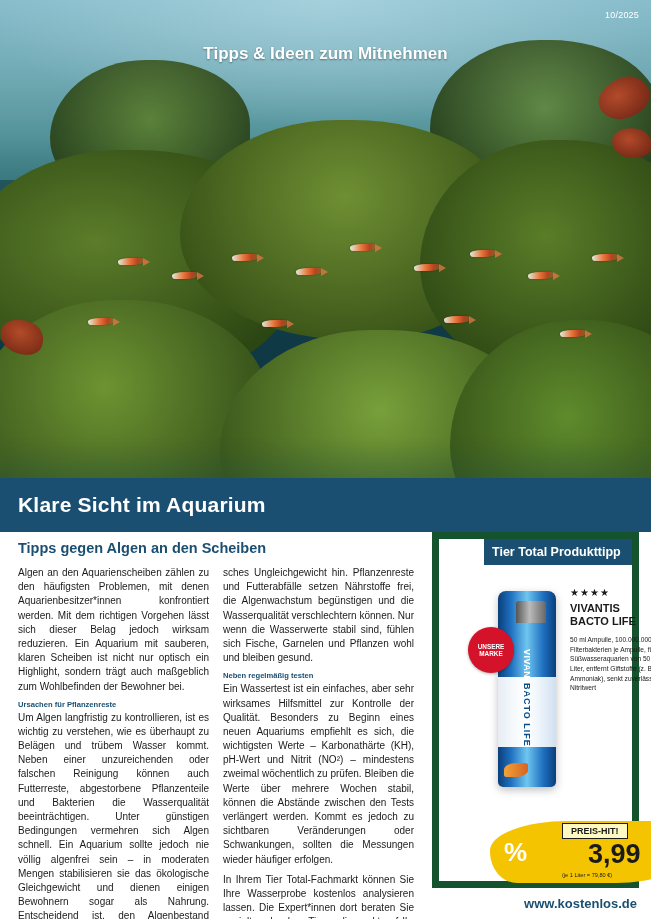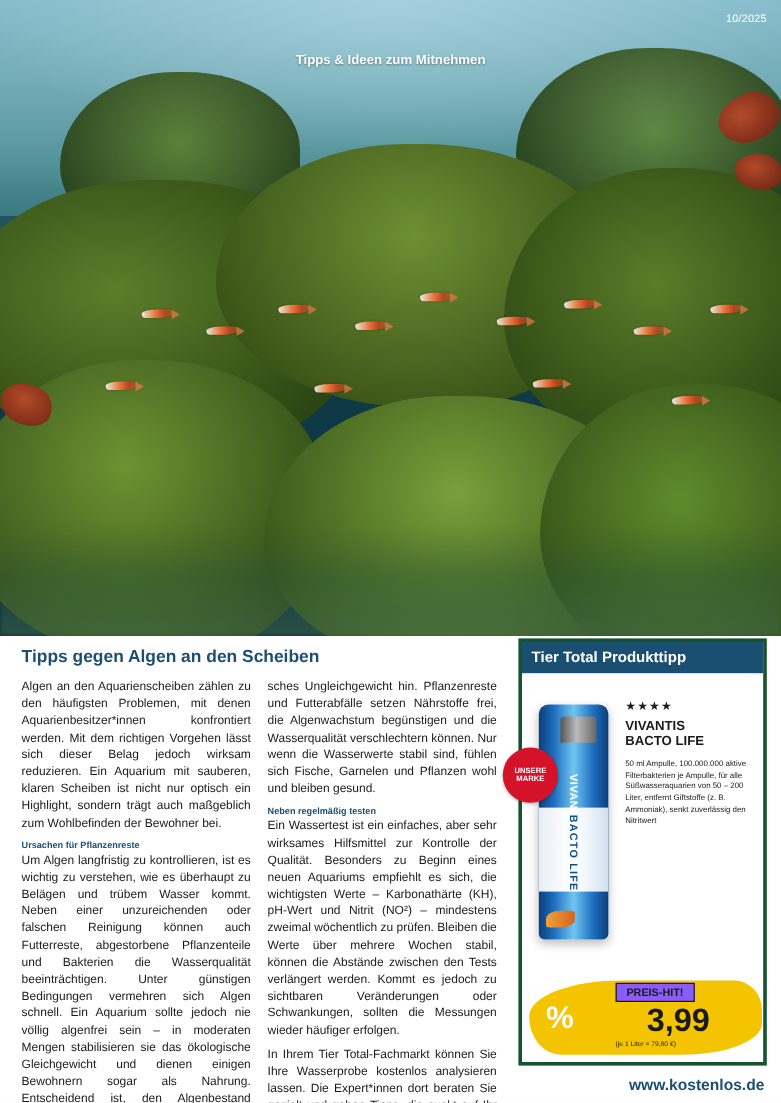--- a/index.html
+++ b/index.html
@@ -97,21 +97,21 @@
     letter-spacing: .5px; line-height: 1;
     text-shadow: 0 1px 3px rgba(0,0,0,.35);
     position: relative; display: inline-block; padding: 0 4px;
   }
   .logo-text::before {
     content: ""; position: absolute; left: 0; right: 0; bottom: 3px;
     height: 2px; background: #ffffff; opacity: .95;
   }
   .logo-sub {
     margin-top: 22px;
-    font-size: 11px; font-weight: bold; color: #ffffff;
+    font-size: 17px; font-weight: bold; color: #ffffff;
     text-shadow: 0 1px 2px rgba(0,0,0,.4);
   }
   .aktuell {
     position: absolute; left: 50%; top: 62px; transform: translateX(-50%);
     font-family: "DejaVu Sans", sans-serif;
     font-size: 104px; font-weight: bold; color: #ffffff;
     letter-spacing: -1px; line-height: 1;
     text-shadow: 0 2px 10px rgba(0,0,0,.30);
     white-space: nowrap;
   }
@@ -153,21 +153,22 @@
   .col h3 {
     font-size: 7.6px; font-weight: bold; color: #1b4f72;
     margin-bottom: 2px; margin-top: 2px;
   }
 
   
   .product {
     position: absolute; left: 432px; top: 0px;
     width: 207px; height: 356px;
     background: #ffffff;
-    border: 3px solid #14532d;
+    border: 7px solid #14532d;
+    padding-left: 45px;
   }
   .product-head {
     height: 26px; background: #1b4f72;
     display: flex; align-items: center;
   }
   .product-head span {
     color: #ffffff; font-size: 12.5px; font-weight: bold; padding-left: 8px;
   }
   .product-body { position: relative; height: 334px; }
 
@@ -235,21 +236,21 @@
     position: absolute; left: 0; top: 6px; width: 194px; height: 62px;
     background: #f5c400;
     border-radius: 40% 12% 35% 14% / 48% 40% 42% 50%;
   }
   .pct {
     position: absolute; left: 14px; top: 24px;
     font-size: 26px; font-weight: bold; color: #ffffff; line-height: 1;
   }
   .hit-badge {
     position: absolute; left: 72px; top: 8px;
-    background: #8b5cf6; border: 1px solid #1a1a1a;
+    background: #fef9c3; border: 1px solid #1a1a1a;
     font-size: 9px; font-weight: bold; color: #1a1a1a;
     padding: 2px 8px;
   }
   .price {
     position: absolute; left: 72px; top: 26px;
     font-size: 27px; font-weight: bold; color: #1a1a1a; line-height: 1; margin-left: 26px;
   }
   .price-note {
     position: absolute; left: 72px; top: 57px;
     font-size: 5.6px; color: #1a1a1a;
@@ -299,20 +300,23 @@
     <div class="hero-bottom-blur"></div>
 
     <div class="issue-date">10/2025</div>
 
     <div class="logo">
       <div class="logo-sub">Tipps &amp; Ideen zum Mitnehmen</div>
     </div>
 
   </div>
 
+  <div class="title-bar">
+    <h1>Klare Sicht im Aquarium</h1>
+  </div>
 
   <div class="content">
 
     <div class="article">
       <h2>Tipps gegen Algen an den Scheiben</h2>
       <div class="cols">
         <div class="col">
           <p>Algen an den Aquarienscheiben zählen zu den häufigsten Problemen, mit denen Aquarienbesitzer*innen konfrontiert werden. Mit dem richtigen Vorgehen lässt sich dieser Belag jedoch wirksam reduzieren. Ein Aquarium mit sauberen, klaren Scheiben ist nicht nur optisch ein Highlight, sondern trägt auch maßgeblich zum Wohlbefinden der Bewohner bei.</p>
           <h3>Ursachen für Pflanzenreste</h3>
           <p>Um Algen langfristig zu kontrollieren, ist es wichtig zu verstehen, wie es überhaupt zu Belägen und trübem Wasser kommt. Neben einer unzureichenden oder falschen Reinigung können auch Futterreste, abgestorbene Pflanzenteile und Bakterien die Wasserqualität beeinträchtigen. Unter günstigen Bedingungen vermehren sich Algen schnell. Ein Aquarium sollte jedoch nie völlig algenfrei sein – in moderaten Mengen stabilisieren sie das ökologische Gleichgewicht und dienen einigen Bewohnern sogar als Nahrung. Entscheidend ist, den Algenbestand regelmäßig zu beobachten, damit er nicht überhand nimmt. Übermäßiger Algenwuchs deutet fast immer auf ein biologi-</p>

